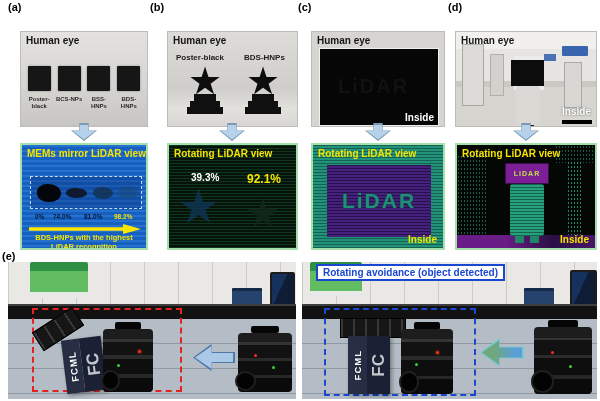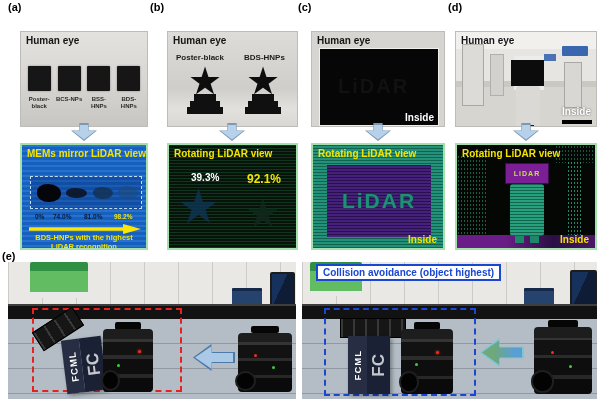--- a/index.html
+++ b/index.html
@@ -296,16 +296,16 @@
 
     <div class="robot" style="left:228px;top:58px;width:66px;height:74px">
       <div class="r-puck"></div>
       <div class="r-body">
         <span class="led" style="left:30%;top:36%;background:#ff2a1a"></span>
         <span class="led" style="left:60%;top:56%;background:#39d03a"></span>
       </div>
       <div class="r-wheel"></div>
     </div>
 
-    <div class="cap" style="left:14px;border-color:#1a47d2;color:#1a47d2">Collision avoidance (object highest)</div>
+    <div class="cap" style="left:14px;border-color:#1a47d2;color:#1a47d2">Rotating avoidance (object detected)</div>
   </div>
 
 </div>
 
 </body></html>

